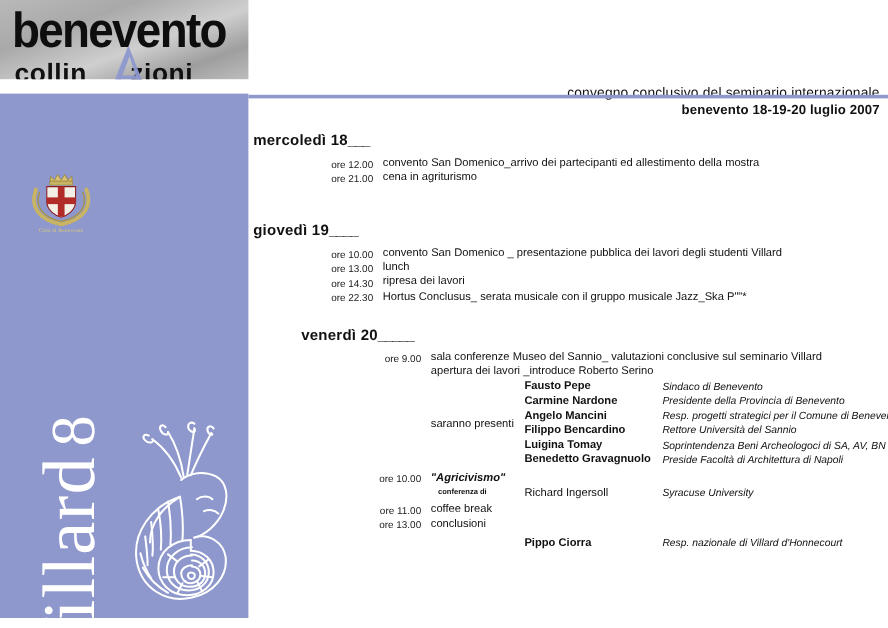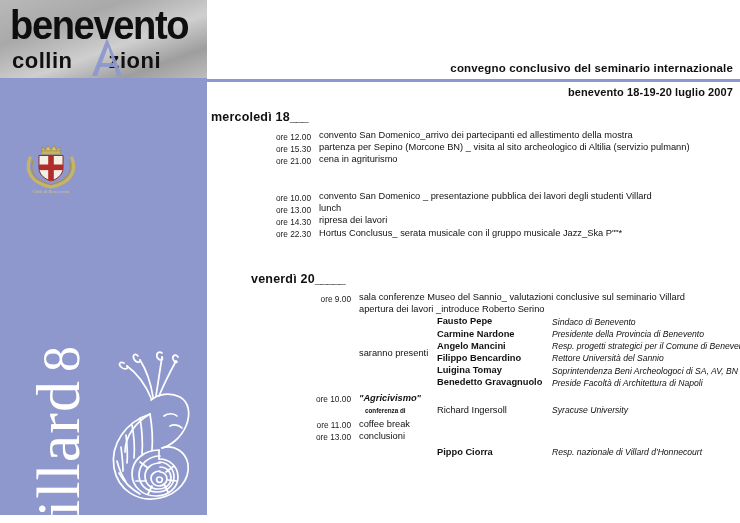--- a/index.html
+++ b/index.html
@@ -71,21 +71,21 @@
     width: 115px;
     height: 175px;
   }
 
   
   #logo-band {
     position: absolute;
     left: 0;
     top: 0;
     width: 207px;
-    height: 78px;
+    height: 66px;
     background: linear-gradient(160deg, #b9b9b9 0%, #a9a9a9 30%, #cfcfcf 58%, #9e9e9e 80%, #bdbdbd 100%);
     overflow: hidden;
   }
   #logo-band .logo-top {
     position: absolute;
     left: 10px;
     top: 2px;
     font-family: "Liberation Sans", sans-serif;
     font-weight: bold;
     font-size: 41px;
@@ -119,23 +119,23 @@
   #header {
     position: absolute;
     left: 207px;
     top: 0;
     width: 533px;
     height: 104px;
   }
   #header .h-line1 {
     position: absolute;
     right: 7px;
-    top: 62px;
+    top: 72px;
     font-size: 11.5px;
-    font-weight: bold;
+    font-weight: normal;
     color: #111111;
     letter-spacing: 0.15px;
     white-space: nowrap;
   }
   #header .h-rule {
     position: absolute;
     left: 0px;
     top: 79px;
     width: 533px;
     height: 3px;
@@ -332,30 +332,29 @@
   <div class="day-block" id="day-0" style="top:6px;">
     <div class="day-heading">
       <span>mercoledì 18</span><span class="underscore">___</span>
     </div>
     <div style="height:6px"></div>
     <div class="row">
       <span class="time">ore 12.00</span>
       <span class="txt">convento San Domenico_arrivo dei partecipanti ed allestimento della mostra</span>
     </div>
     <div class="row">
-      <span class="time">ore 15.30</span>
-      <span class="txt">partenza per Sepino (Morcone BN) _ visita al sito archeologico di Altilia (servizio pulmann)</span>
-    </div>
-    <div class="row">
       <span class="time">ore 21.00</span>
       <span class="txt">cena in agriturismo</span>
     </div>
   </div>
 
   <div class="day-block" id="day-1" style="top:81px;">
+    <div class="day-heading">
+      <span>giovedì 19</span><span class="underscore">____</span>
+    </div>
     <div style="height:6px"></div>
     <div class="row">
       <span class="time">ore 10.00</span>
       <span class="txt">convento San Domenico _ presentazione pubblica dei lavori degli studenti Villard</span>
     </div>
     <div class="row">
       <span class="time">ore 13.00</span>
       <span class="txt">lunch</span>
     </div>
     <div class="row">

